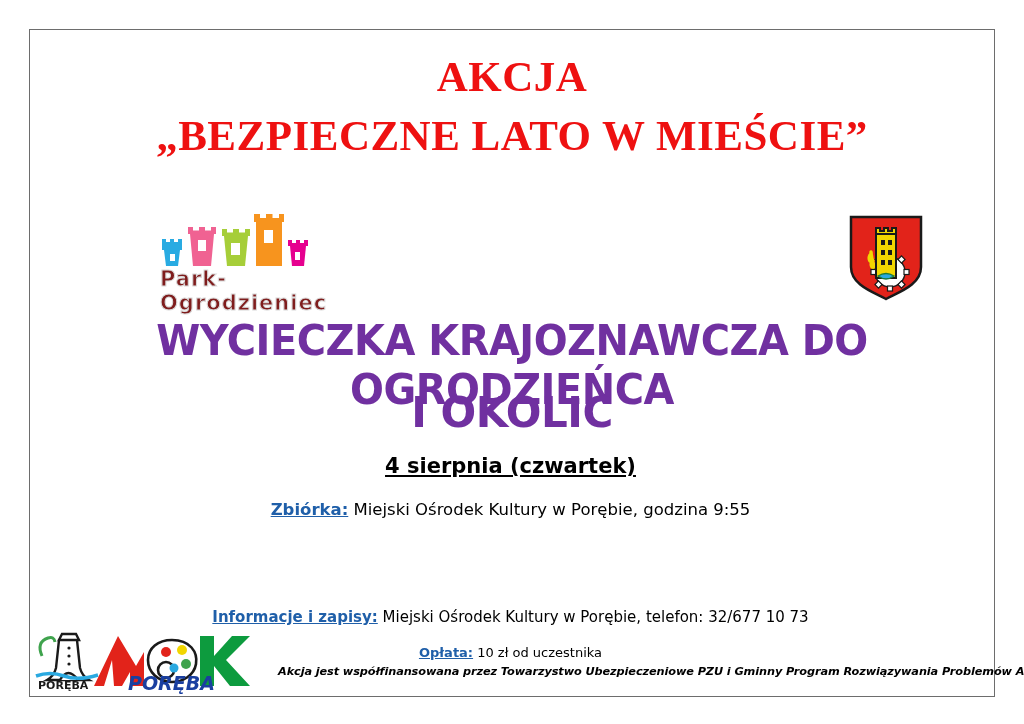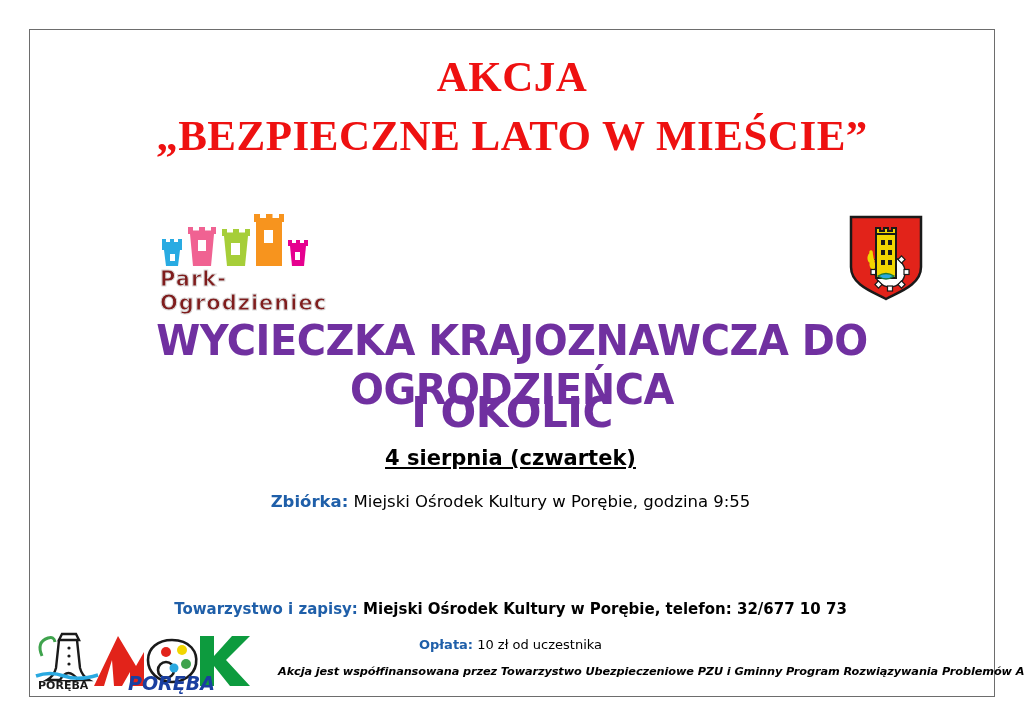--- a/index.html
+++ b/index.html
@@ -104,20 +104,21 @@
   }
 
   
   .body-row {
     position: absolute;
     left: 17px;
     right: 20px;
     text-align: center;
     color: #000000;
     font-family: "DejaVu Sans", "Liberation Sans", sans-serif;
+    margin-top: 8px;
   }
   #line-date {
     top: 416px;
     font-size: 21px;
     font-weight: bold;
   }
   #line-date .u { text-decoration: underline; }
 
   #line-zbiorka {
     top: 462px;
@@ -134,22 +135,23 @@
     font-weight: bold;
   }
   #line-oplata {
     top: 607px;
     font-size: 13px;
   }
 
   .lbl-blue {
     color: #1f5fa9;
     font-weight: bold;
-  }
-  .txt-bold { font-weight: bold; }
+    text-decoration: underline;
+  }
+  .txt-bold { font-weight: normal; }
 
   
   #footer-logos {
     position: absolute;
     left: 0;
     bottom: 0;
     width: 100%;
     height: 74px;
   }
   #logo-poreba {
@@ -274,21 +276,21 @@
   <div id="line-date" class="body-row">
     <span class="u">4 sierpnia (czwartek)</span>
   </div>
 
   <div id="line-zbiorka" class="body-row">
     <span class="lbl-blue">Zbiórka:</span><span> Miejski Ośrodek Kultury w Porębie, godzina 9:55</span>
   </div>
 
 
   <div id="line-info" class="body-row">
-    <span class="lbl-blue">Towarzystwo i zapisy:</span><span class="txt-bold"> Miejski Ośrodek Kultury w Porębie, telefon: 32/677 10 73</span>
+    <span class="lbl-blue">Informacje i zapisy:</span><span class="txt-bold"> Miejski Ośrodek Kultury w Porębie, telefon: 32/677 10 73</span>
   </div>
 
   <div id="line-oplata" class="body-row">
     <span class="lbl-blue">Opłata:</span><span> 10 zł od uczestnika</span>
   </div>
 
   <div id="footer-logos">
 
     <div id="logo-poreba">
       <svg width="72" height="66" viewBox="0 0 72 66">

